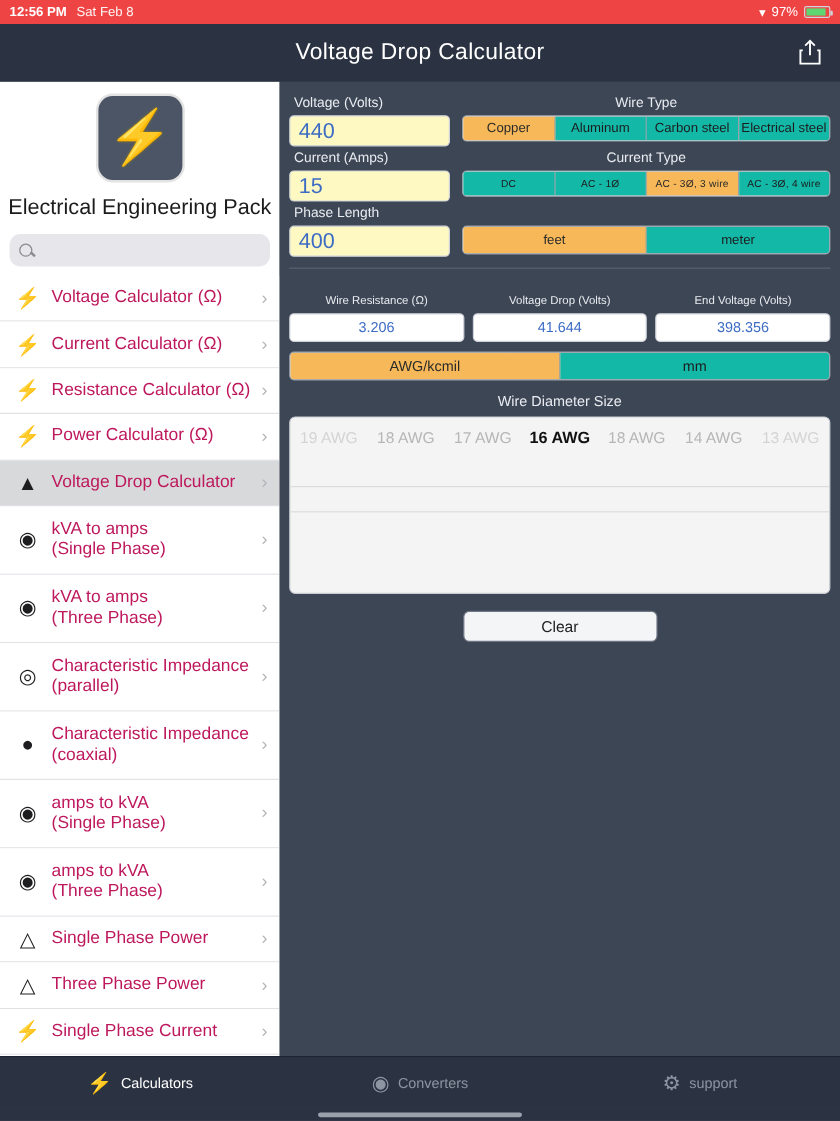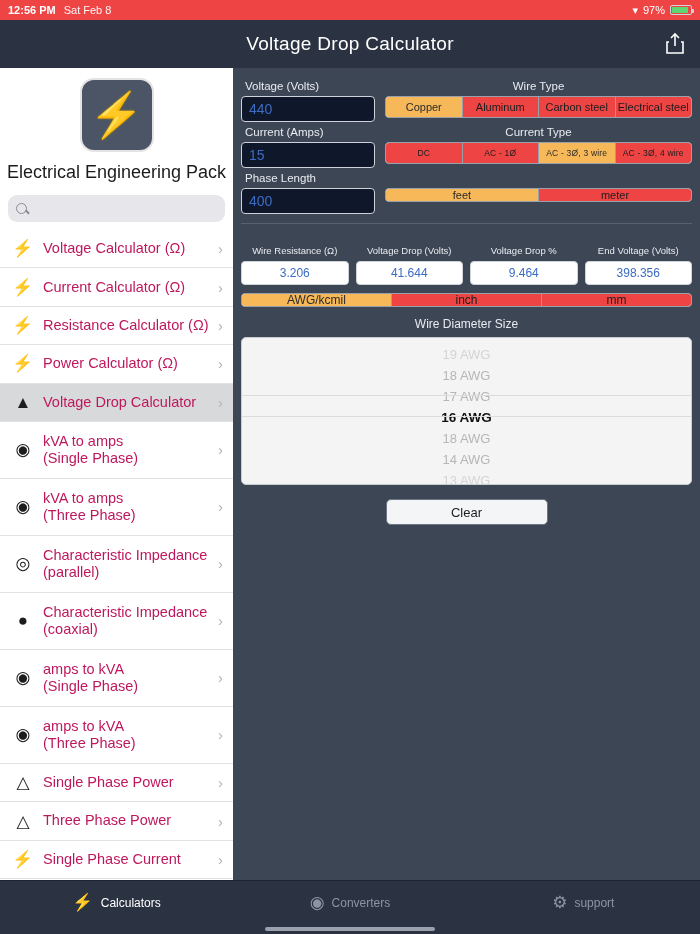--- a/index.html
+++ b/index.html
@@ -208,49 +208,49 @@
   .col-right { flex: 1 1 auto; min-width: 0; }
   .flabel {
     color: #e9ecf1;
     font-size: 11.5px;
     margin: 4px 0 4px 4px;
   }
   .flabel.center { text-align: center; margin-left: 0; }
   .tfield {
     width: 100%;
     height: 26px;
-    background: #0f172a;
+    background: #fef9c3;
     border: 1px solid #cfd3d9;
     border-radius: 4px;
-    font-size: 14px;
+    font-size: 18px;
     color: #3c6cc4;
     padding: 0 7px;
     outline: none;
     font-family: "Liberation Sans", sans-serif;
   }
   .seg {
     display: flex;
     width: 100%;
     height: 22px;
     border: 1px solid #9aa0aa;
     border-radius: 4px;
     overflow: hidden;
     background: #f2f3f5;
   }
-  .seg.tall { height: 14px; }
+  .seg.tall { height: 24px; }
   .seg .sgi {
     flex: 1 1 0;
     display: flex;
     align-items: center;
     justify-content: center;
     font-size: 11px;
     color: #1c1c1e;
     border-right: 1px solid #9aa0aa;
     cursor: pointer;
-    background: #ef4444;
+    background: #14b8a6;
     white-space: nowrap;
     overflow: hidden;
   }
   .seg .sgi:last-child { border-right: 0; }
   .seg .sgi.on { background: #f6b858; color: #2b2b2b; }
   .seg .sgi.tiny { font-size: 8.5px; letter-spacing: .2px; }
   .hr {
     height: 1px;
     background: #58616f;
     margin: 9px 0 6px;
@@ -294,21 +294,21 @@
     border: 1px solid #c9ccd2;
     border-radius: 5px;
     height: 148px;
     position: relative;
     overflow: hidden;
   }
   .picker .plist {
     position: absolute;
     left: 0; right: 0; top: 0;
     display: flex;
-    flex-direction: column;
+    flex-direction: row;
     align-items: center;
     padding-top: 6px;
   }
   .picker .pitem {
     height: 21px;
     line-height: 21px;
     font-size: 13px;
     color: #b6b6b6;
     width: 100%;
     text-align: center;
@@ -564,32 +564,27 @@
       <div class="results">
         <div class="rescell">
           <div class="rtitle">Wire Resistance (Ω)</div>
           <div class="rval">3.206</div>
         </div>
         <div class="rescell">
           <div class="rtitle">Voltage Drop (Volts)</div>
           <div class="rval">41.644</div>
         </div>
         <div class="rescell">
-          <div class="rtitle">Voltage Drop %</div>
-          <div class="rval">9.464</div>
-        </div>
-        <div class="rescell">
           <div class="rtitle">End Voltage (Volts)</div>
           <div class="rval">398.356</div>
         </div>
       </div>
 
       <div class="seg tall unitseg">
         <div class="sgi on">AWG/kcmil</div>
-        <div class="sgi">inch</div>
         <div class="sgi">mm</div>
       </div>
 
       <div class="picker-label">Wire Diameter Size</div>
 
       <div class="picker">
         <div class="plist">
           <div class="pitem faded">19 AWG</div>
           <div class="pitem">18 AWG</div>
           <div class="pitem">17 AWG</div>

